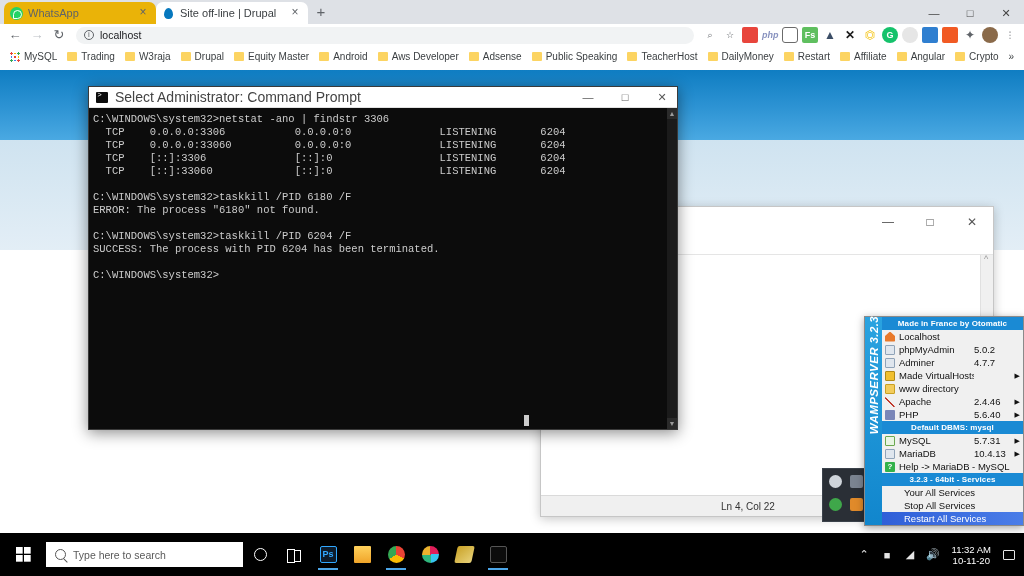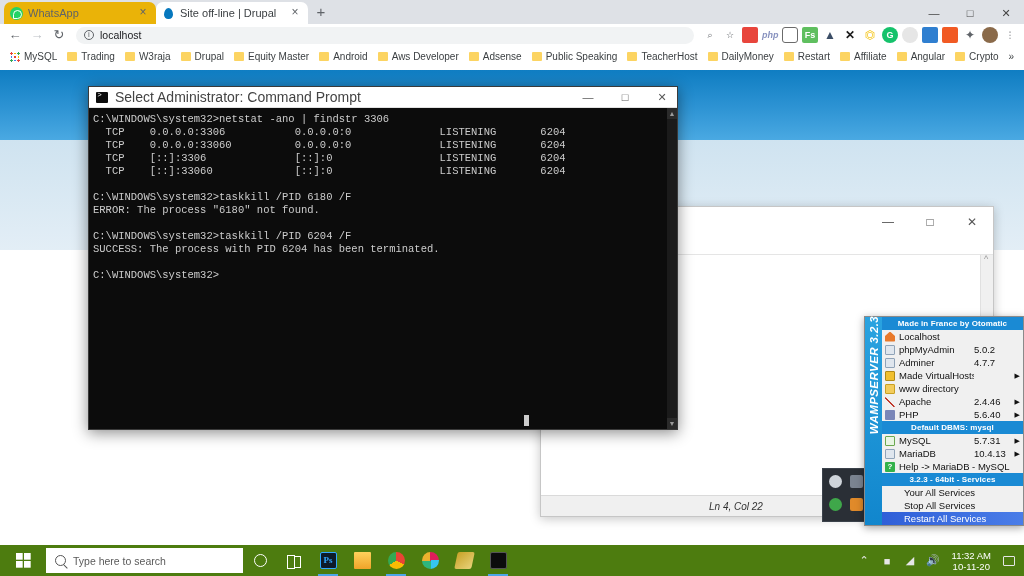--- a/index.html
+++ b/index.html
@@ -83,21 +83,21 @@
       font-size:12px; color:#555; }
   .np-menu{ height:18px; background:#fff; border-bottom:1px solid #e5e5e5; }
   .np-body{ position:absolute; left:0; top:48px; right:0; bottom:21px; background:#fff;
       font-family:"Liberation Mono", monospace; font-size:11px; color:#222; padding:8px 10px; }
   .np-scroll{ position:absolute; right:0; top:48px; width:13px; bottom:21px;
       background:#f0f0f0; border-left:1px solid #e0e0e0; }
   .np-scroll::before{ content:"^"; position:absolute; top:-1px; left:3px; font-size:9px; color:#999; }
   .np-status{ position:absolute; left:0; right:0; bottom:0; height:21px; background:#f0f0f0;
       border-top:1px solid #dadada; display:flex; align-items:center; font-size:10px; color:#333; }
   .np-status span{ padding:0 10px; }
-  .np-s1{ position:absolute; left:158px;font-style:italic; }
+  .np-s1{ position:absolute; left:170px; }
   .np-s2{ position:absolute; left:290px; }
 
   
   #cmd{
     position:absolute; left:88px; top:86px; width:590px; height:344px;
     background:#0c0c0c; box-shadow:0 3px 14px rgba(0,0,0,.45); border:1px solid #3a3a3a;
   }
   .cmd-title{ height:21px; background:#fff; display:flex; align-items:center; padding-left:7px; gap:7px;
       border-bottom:1px solid #e2e2e2; }
   .cmd-ico{ width:12px; height:11px; background:#0c0c0c; border-radius:1px; position:relative; flex:0 0 12px; }
@@ -143,35 +143,35 @@
   .ic-maria{ background:#dfe6ee; border:1px solid #8fa3b8; }
   .ic-help{ background:#33b24b; color:#fff; font-size:8px; text-align:center; line-height:10px;
       font-weight:bold; border-radius:2px; }
 
   
   #traypop{ position:absolute; left:822px; top:468px; width:46px; height:54px;
       background:#2a2f36; border:1px solid #3b424b; }
   .tp-ico{ position:absolute; width:13px; height:13px; border-radius:2px; }
 
   
-  #taskbar{ position:absolute; left:0; bottom:0; width:1024px; height:31px; background:#4d7c0f;
+  #taskbar{ position:absolute; left:0; bottom:0; width:1024px; height:43px; background:#000000;
       display:flex; align-items:center; }
   .start{ width:46px; height:31px; display:flex; align-items:center; justify-content:center; }
   .win-logo{ width:15px; height:15px;
       background:
         linear-gradient(#fff,#fff) 0 0/6.7px 6.7px no-repeat,
         linear-gradient(#fff,#fff) 8.3px 0/6.7px 6.7px no-repeat,
         linear-gradient(#fff,#fff) 0 8.3px/6.7px 6.7px no-repeat,
         linear-gradient(#fff,#fff) 8.3px 8.3px/6.7px 6.7px no-repeat; }
   .searchbox{ width:197px; height:25px; background:#ffffff; display:flex; align-items:center;
       gap:7px; padding-left:9px; font-size:10.5px; color:#5a5a5a; }
   .mag{ width:11px; height:11px; border:1.3px solid #555; border-radius:50%; position:relative; flex:0 0 11px;}
   .mag::after{ content:""; position:absolute; right:-3px; bottom:-2px; width:5px; height:1.3px;
       background:#555; transform:rotate(45deg); }
-  .tb-item{ width:34px; height:31px; display:flex; align-items:center; justify-content:center; position:relative;font-family:Liberation Serif, serif; }
+  .tb-item{ width:34px; height:31px; display:flex; align-items:center; justify-content:center; position:relative; }
   .tb-item.open::after{ content:""; position:absolute; bottom:0; left:7px; width:20px; height:2.5px;
       background:#4ca6e8; }
   .tb-sq{ width:17px; height:17px; border-radius:2px; position:relative; }
   .cortana{ width:13px; height:13px; border:1.6px solid #fff; border-radius:50%; }
   .taskview{ width:15px; height:12px; position:relative; }
   .taskview::before{ content:""; position:absolute; left:0; top:0; width:6px; height:12px; border:1.4px solid #fff; }
   .taskview::after{ content:""; position:absolute; left:8px; top:1px; width:5px; height:10px;
       border-right:1.4px solid #fff; border-top:1.4px solid #fff; border-bottom:1.4px solid #fff; }
   .tray{ margin-left:auto; display:flex; align-items:center; gap:0; padding-right:4px; }
   .tray-i{ width:23px; height:31px; display:flex; align-items:center; justify-content:center;

